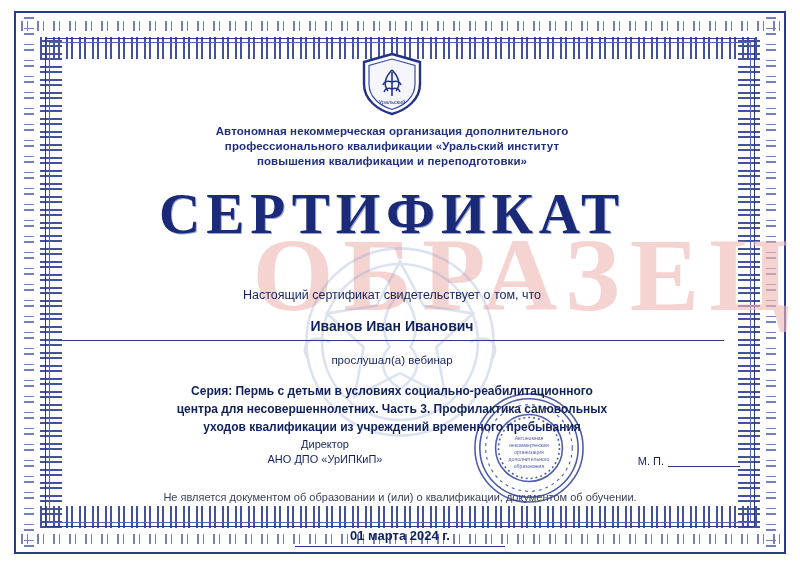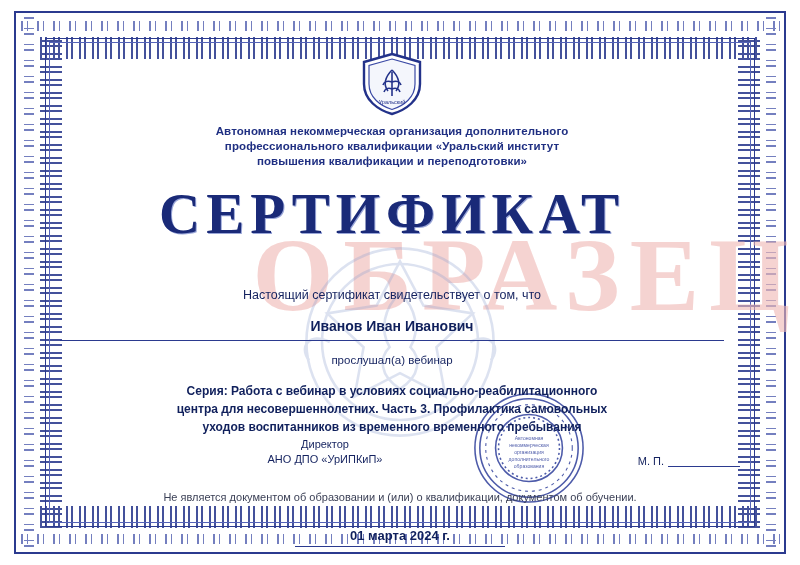--- a/index.html
+++ b/index.html
@@ -380,23 +380,23 @@
     <div class="statement">Настоящий сертификат свидетельствует о том, что</div>
 
     <div class="name-block">
       <div class="name-value">Иванов Иван Иванович</div>
       <div class="name-rule"></div>
     </div>
 
     <div class="subtext">прослушал(а) вебинар</div>
 
     <div class="course">
-      <div>Серия: Работа с вебинар в условиях социально-реабилитационного</div>
+      <div>Серия: Пермь с детьми в условиях социально-реабилитационного</div>
       <div>центра для несовершеннолетних. Часть 3. Профилактика самовольных</div>
-      <div>уходов воспитанников из временного временного пребывания</div>
+      <div>уходов квалификации из учреждений временного пребывания</div>
     </div>
   </div>
 
   <div class="sig-row">
     <div class="sig-mid">
       <div>Директор</div>
       <div>АНО ДПО «УрИПКиП»</div>
     </div>
     <div class="sig-mp">
       <span>М. П.</span><span class="mp-rule"></span>

